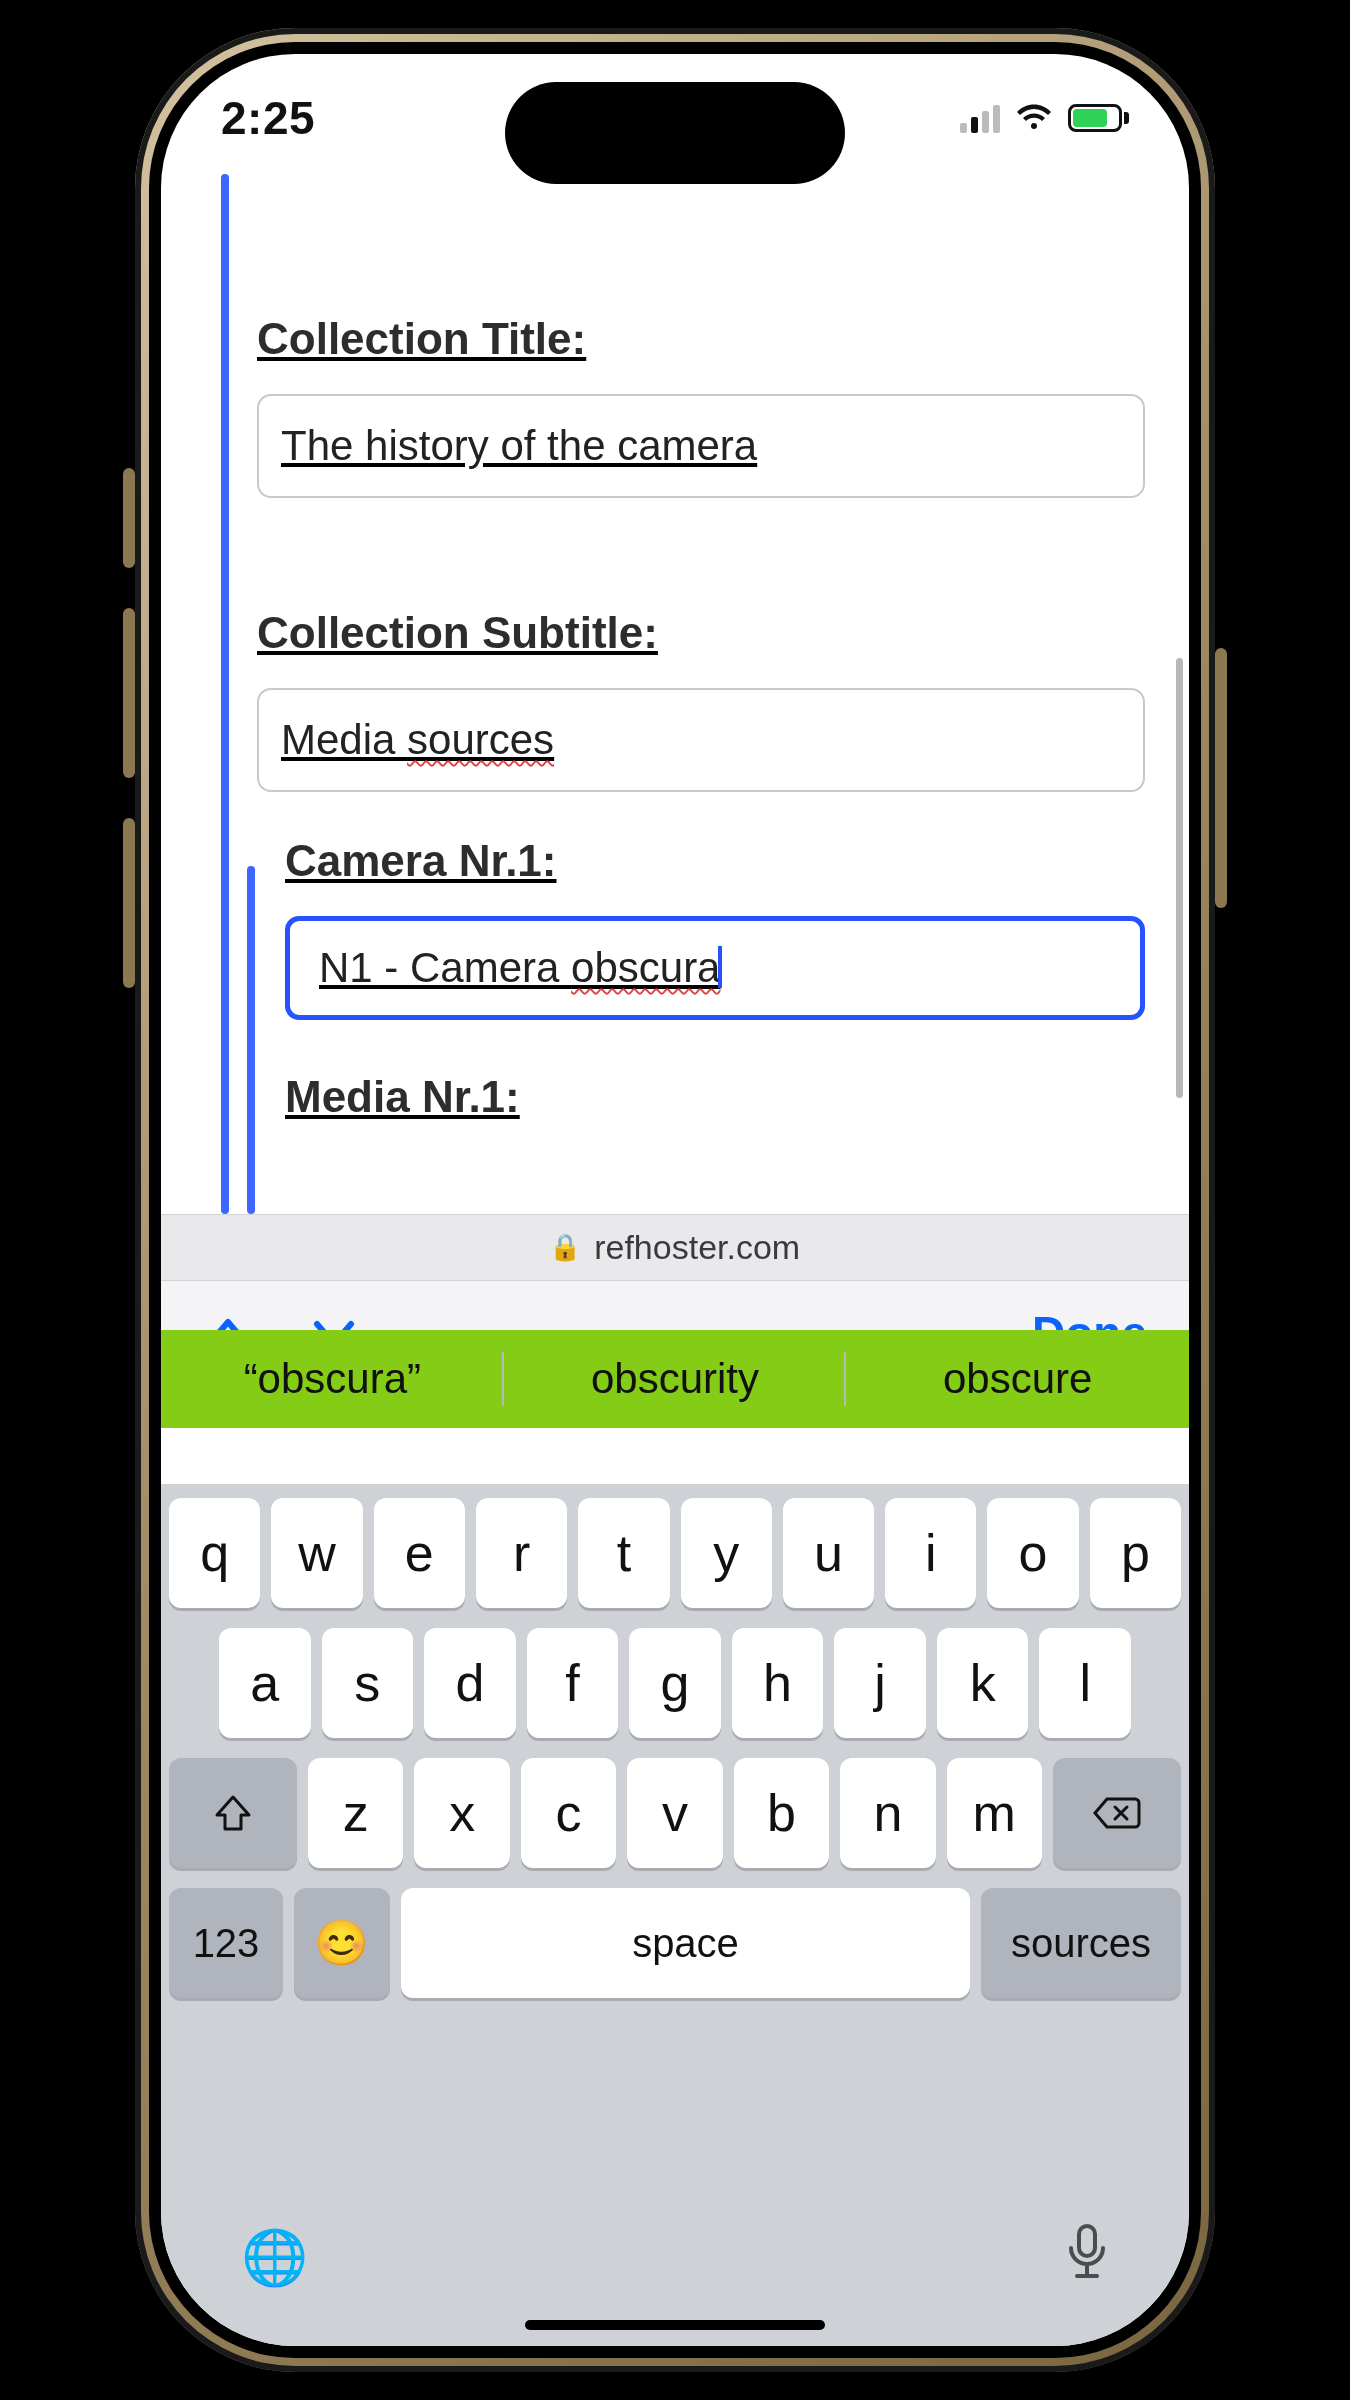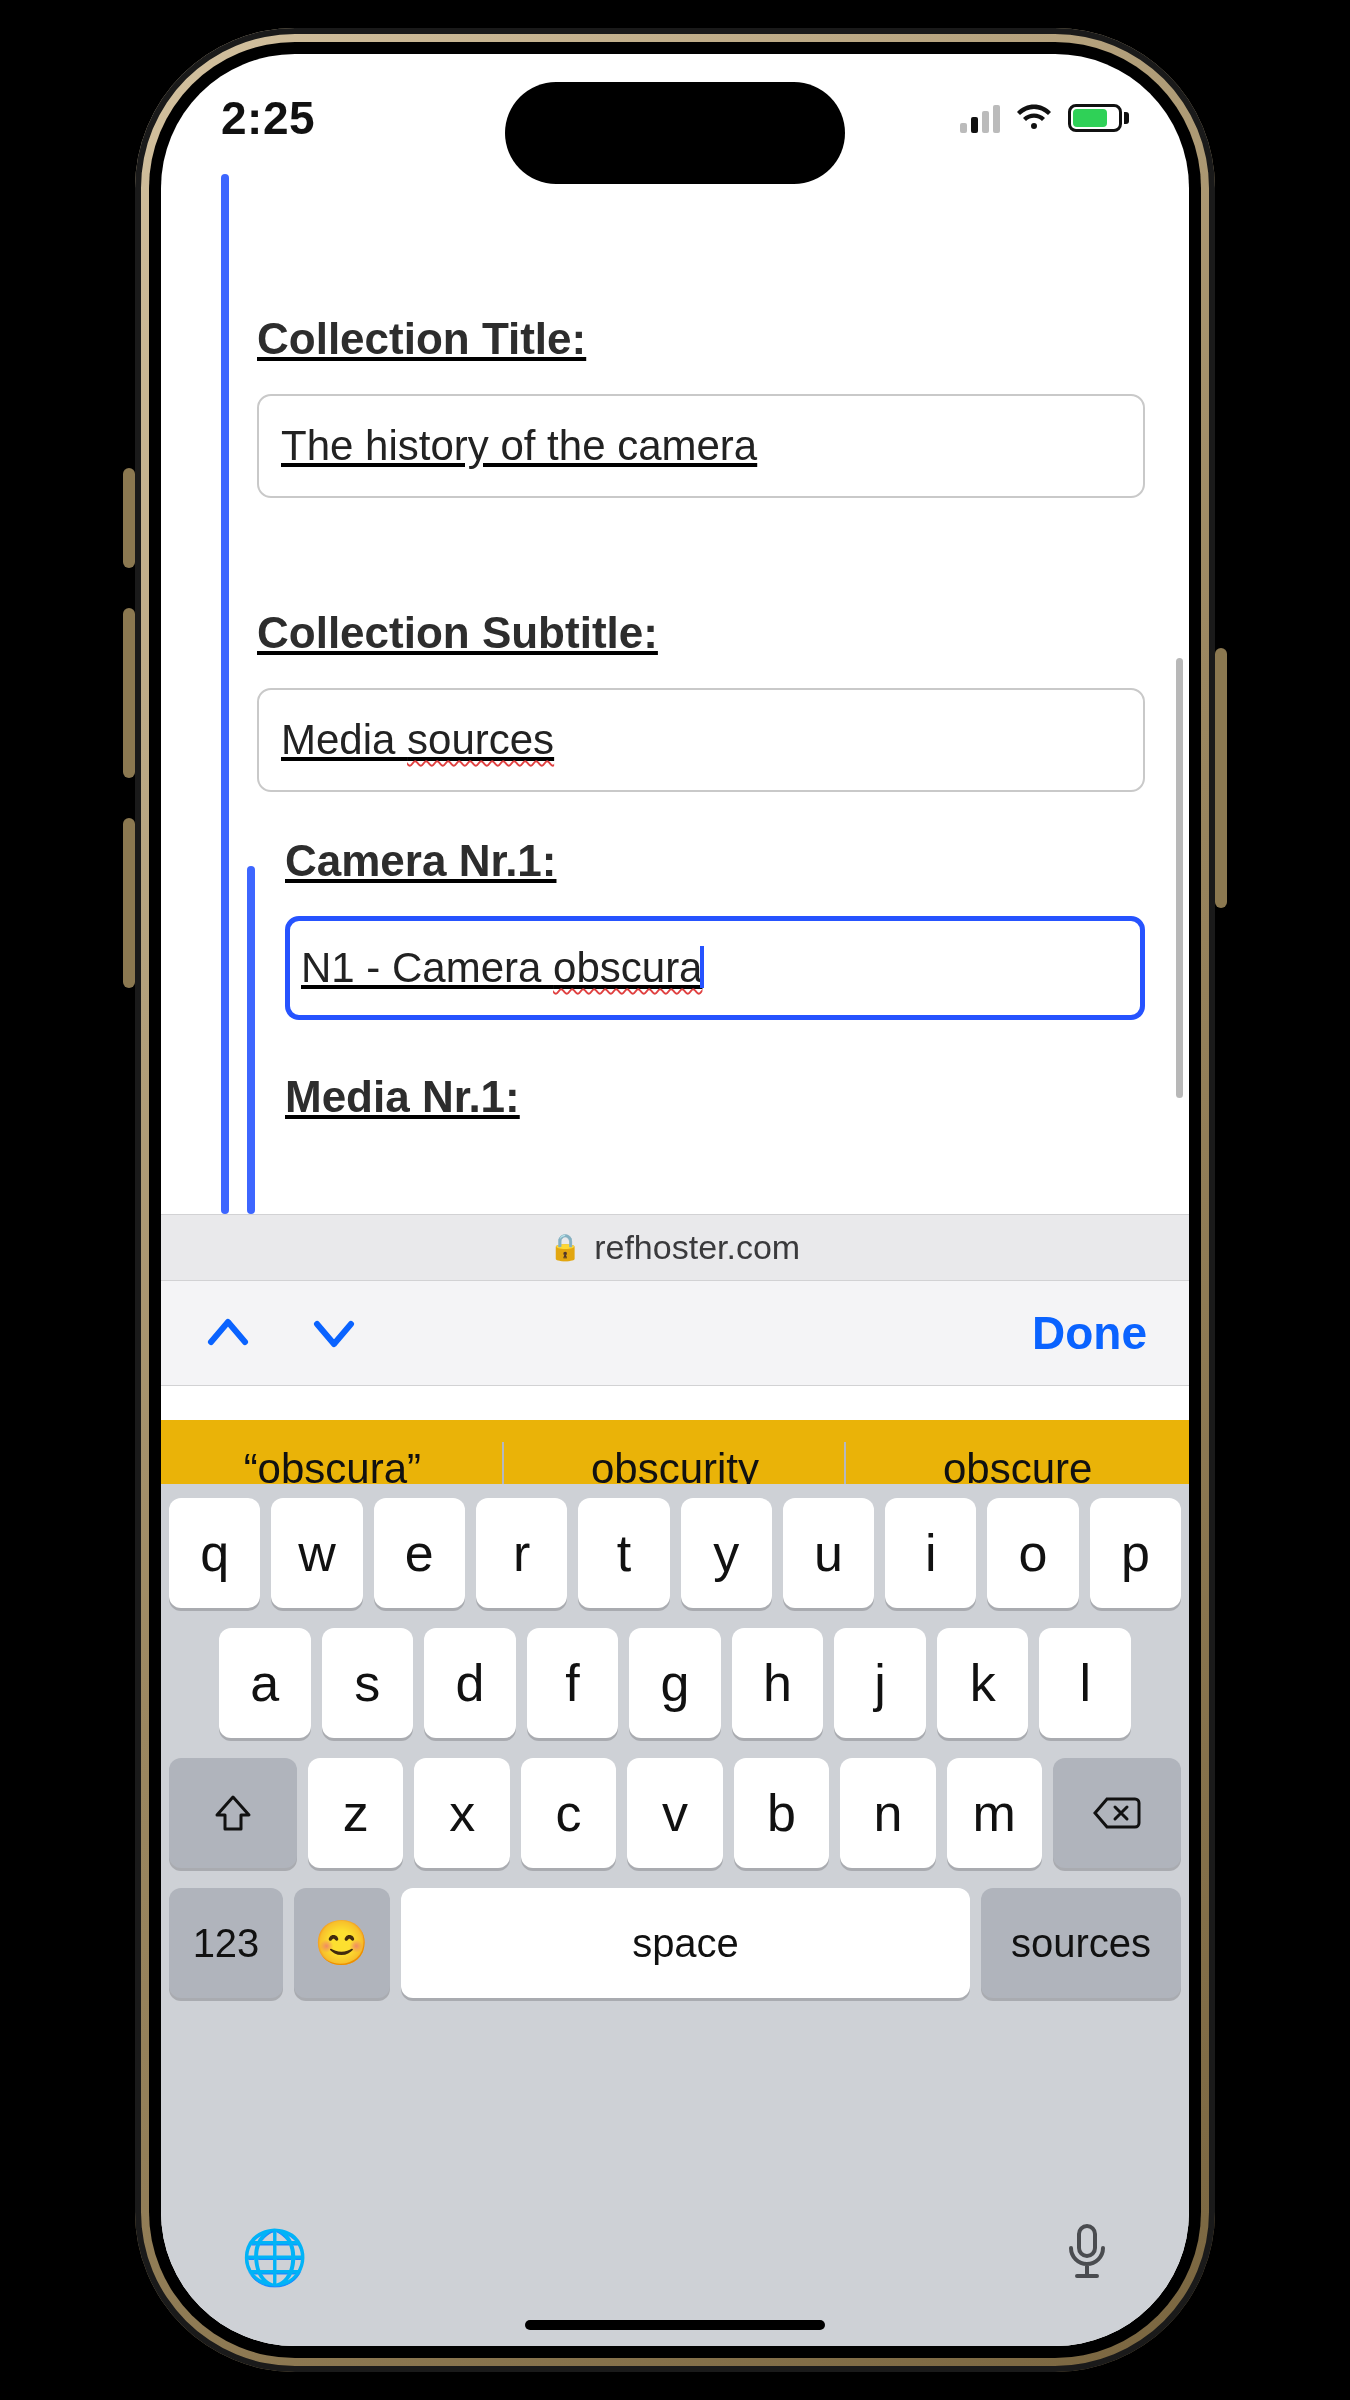--- a/index.html
+++ b/index.html
@@ -57,21 +57,21 @@
   .lbl.first{ margin-top:124px; }
   .lbl.nested{ margin-left:28px; margin-top:44px;}
   .inp {
     display:block; width:100%; margin-top:30px;
     border:2px solid #c9c9c9; border-radius:14px;
     font-size:42px; color:#222; padding:26px 22px;
     background:#fff;
   }
   .inp.nested{ margin-left:28px; width:calc(100% - 28px); }
   .inp.focused{
-    border:5px solid #2653ff; padding:23px 11px;
+    border:5px solid #2653ff; padding:23px 29px;
     position:relative;
   }
   .spell { text-decoration: underline wavy #e04040 2px; text-underline-offset:6px;}
   .caret{ display:inline-block; width:4px; height:42px; background:#2653ff; vertical-align:-6px; margin-left:-2px;}
   
   .addr {
     position:absolute; left:0; right:0; top:1040px; height:66px;
     background:#e9e9eb; border-top:1px solid #d2d2d4;
     display:flex; align-items:center; justify-content:center; gap:12px;
     font-size:34px; color:#3a3a3c;
@@ -82,22 +82,22 @@
     position:absolute; left:0; right:0; top:1106px; height:106px;
     background:#f4f4f6; border-top:1px solid #d2d2d4; border-bottom:1px solid #d2d2d4;
     display:flex; align-items:center; justify-content:space-between;
     padding:16px 42px;
   }
   .kacc-left{display:flex;gap:56px;}
   .chev{ width:50px; height:50px; }
   .done{ font-size:46px; font-weight:600; color:#0a63ff; }
   
   .sugs{
-    position:absolute; left:0; right:0; top:1246px; height:98px;
-    background:#eab308; display:flex;
+    position:absolute; left:0; right:0; top:1156px; height:98px;
+    background:#84cc16; display:flex;
   }
   .sug{ flex:1; display:flex; align-items:center; justify-content:center; font-size:42px; color:#111; position:relative;}
   .sug:not(:last-child)::after{content:""; position:absolute; right:0; top:22px; bottom:22px; width:2px; background:#b5b8bf;}
   
   .kbd{
     position:absolute; left:0; right:0; top:1310px; bottom:0;
     background:#ced1d6; padding:14px 8px 0 8px;
   }
   .krow{ display:flex; gap:11px; margin-bottom:20px; justify-content:center;}
   .key{

